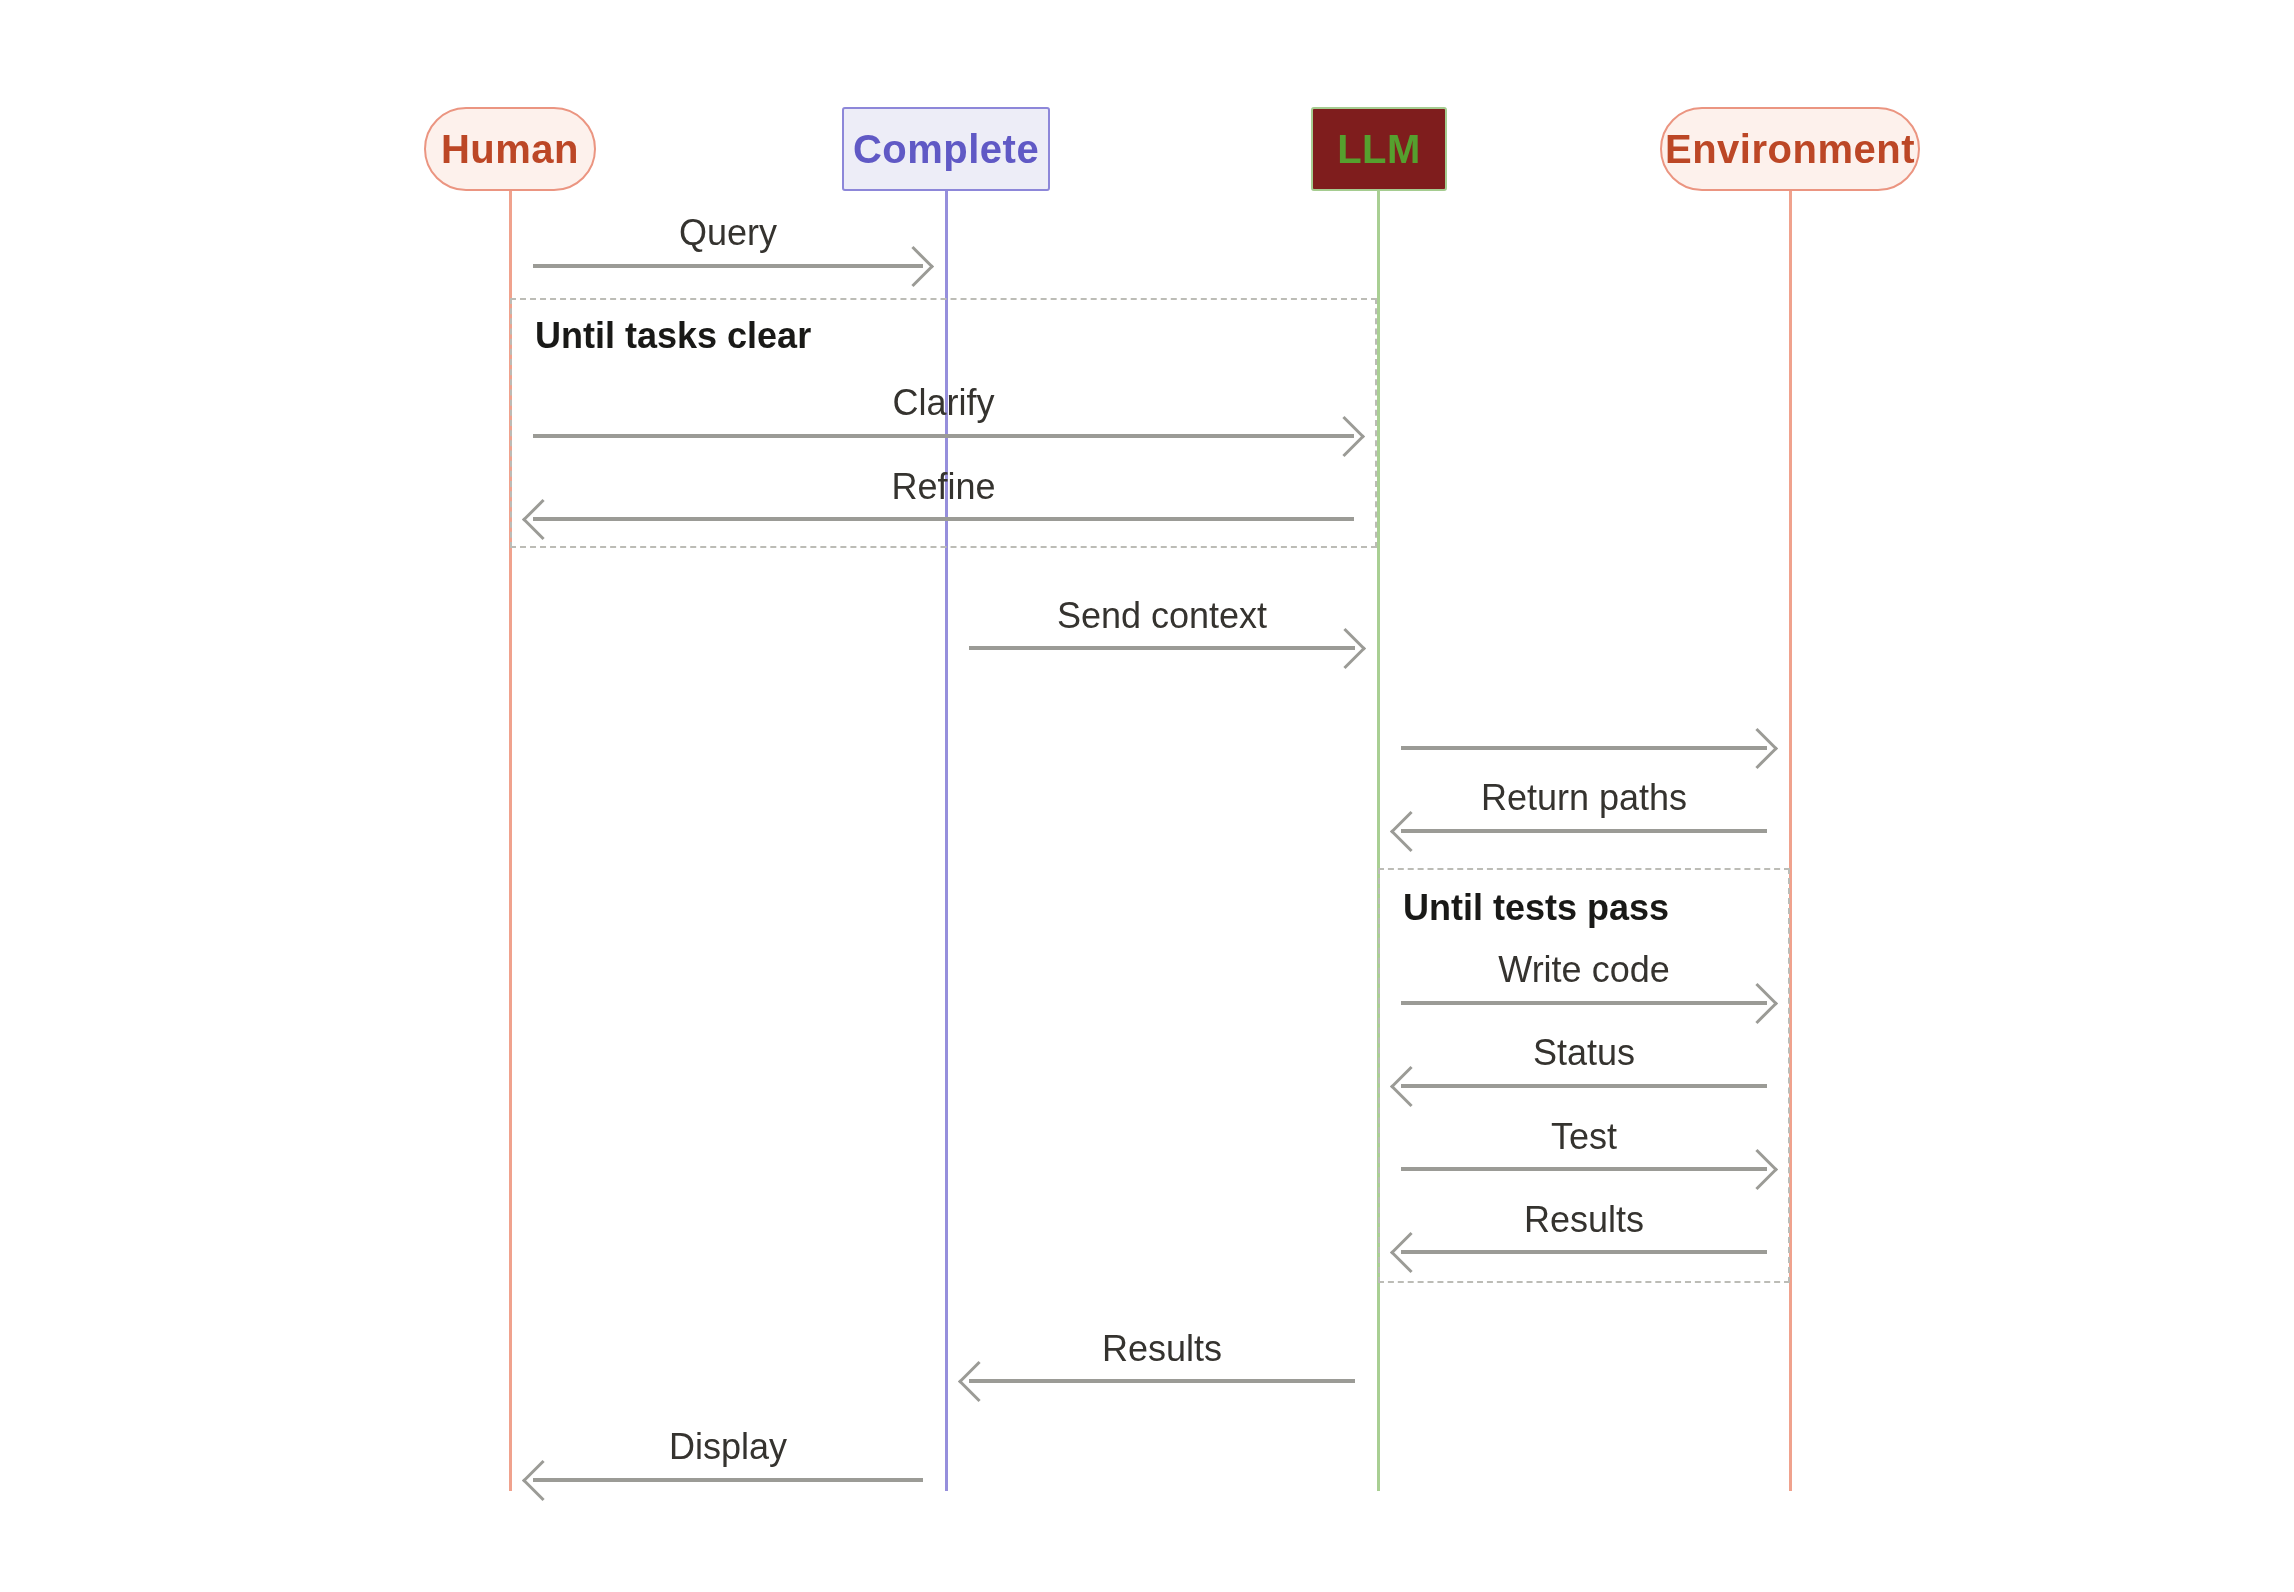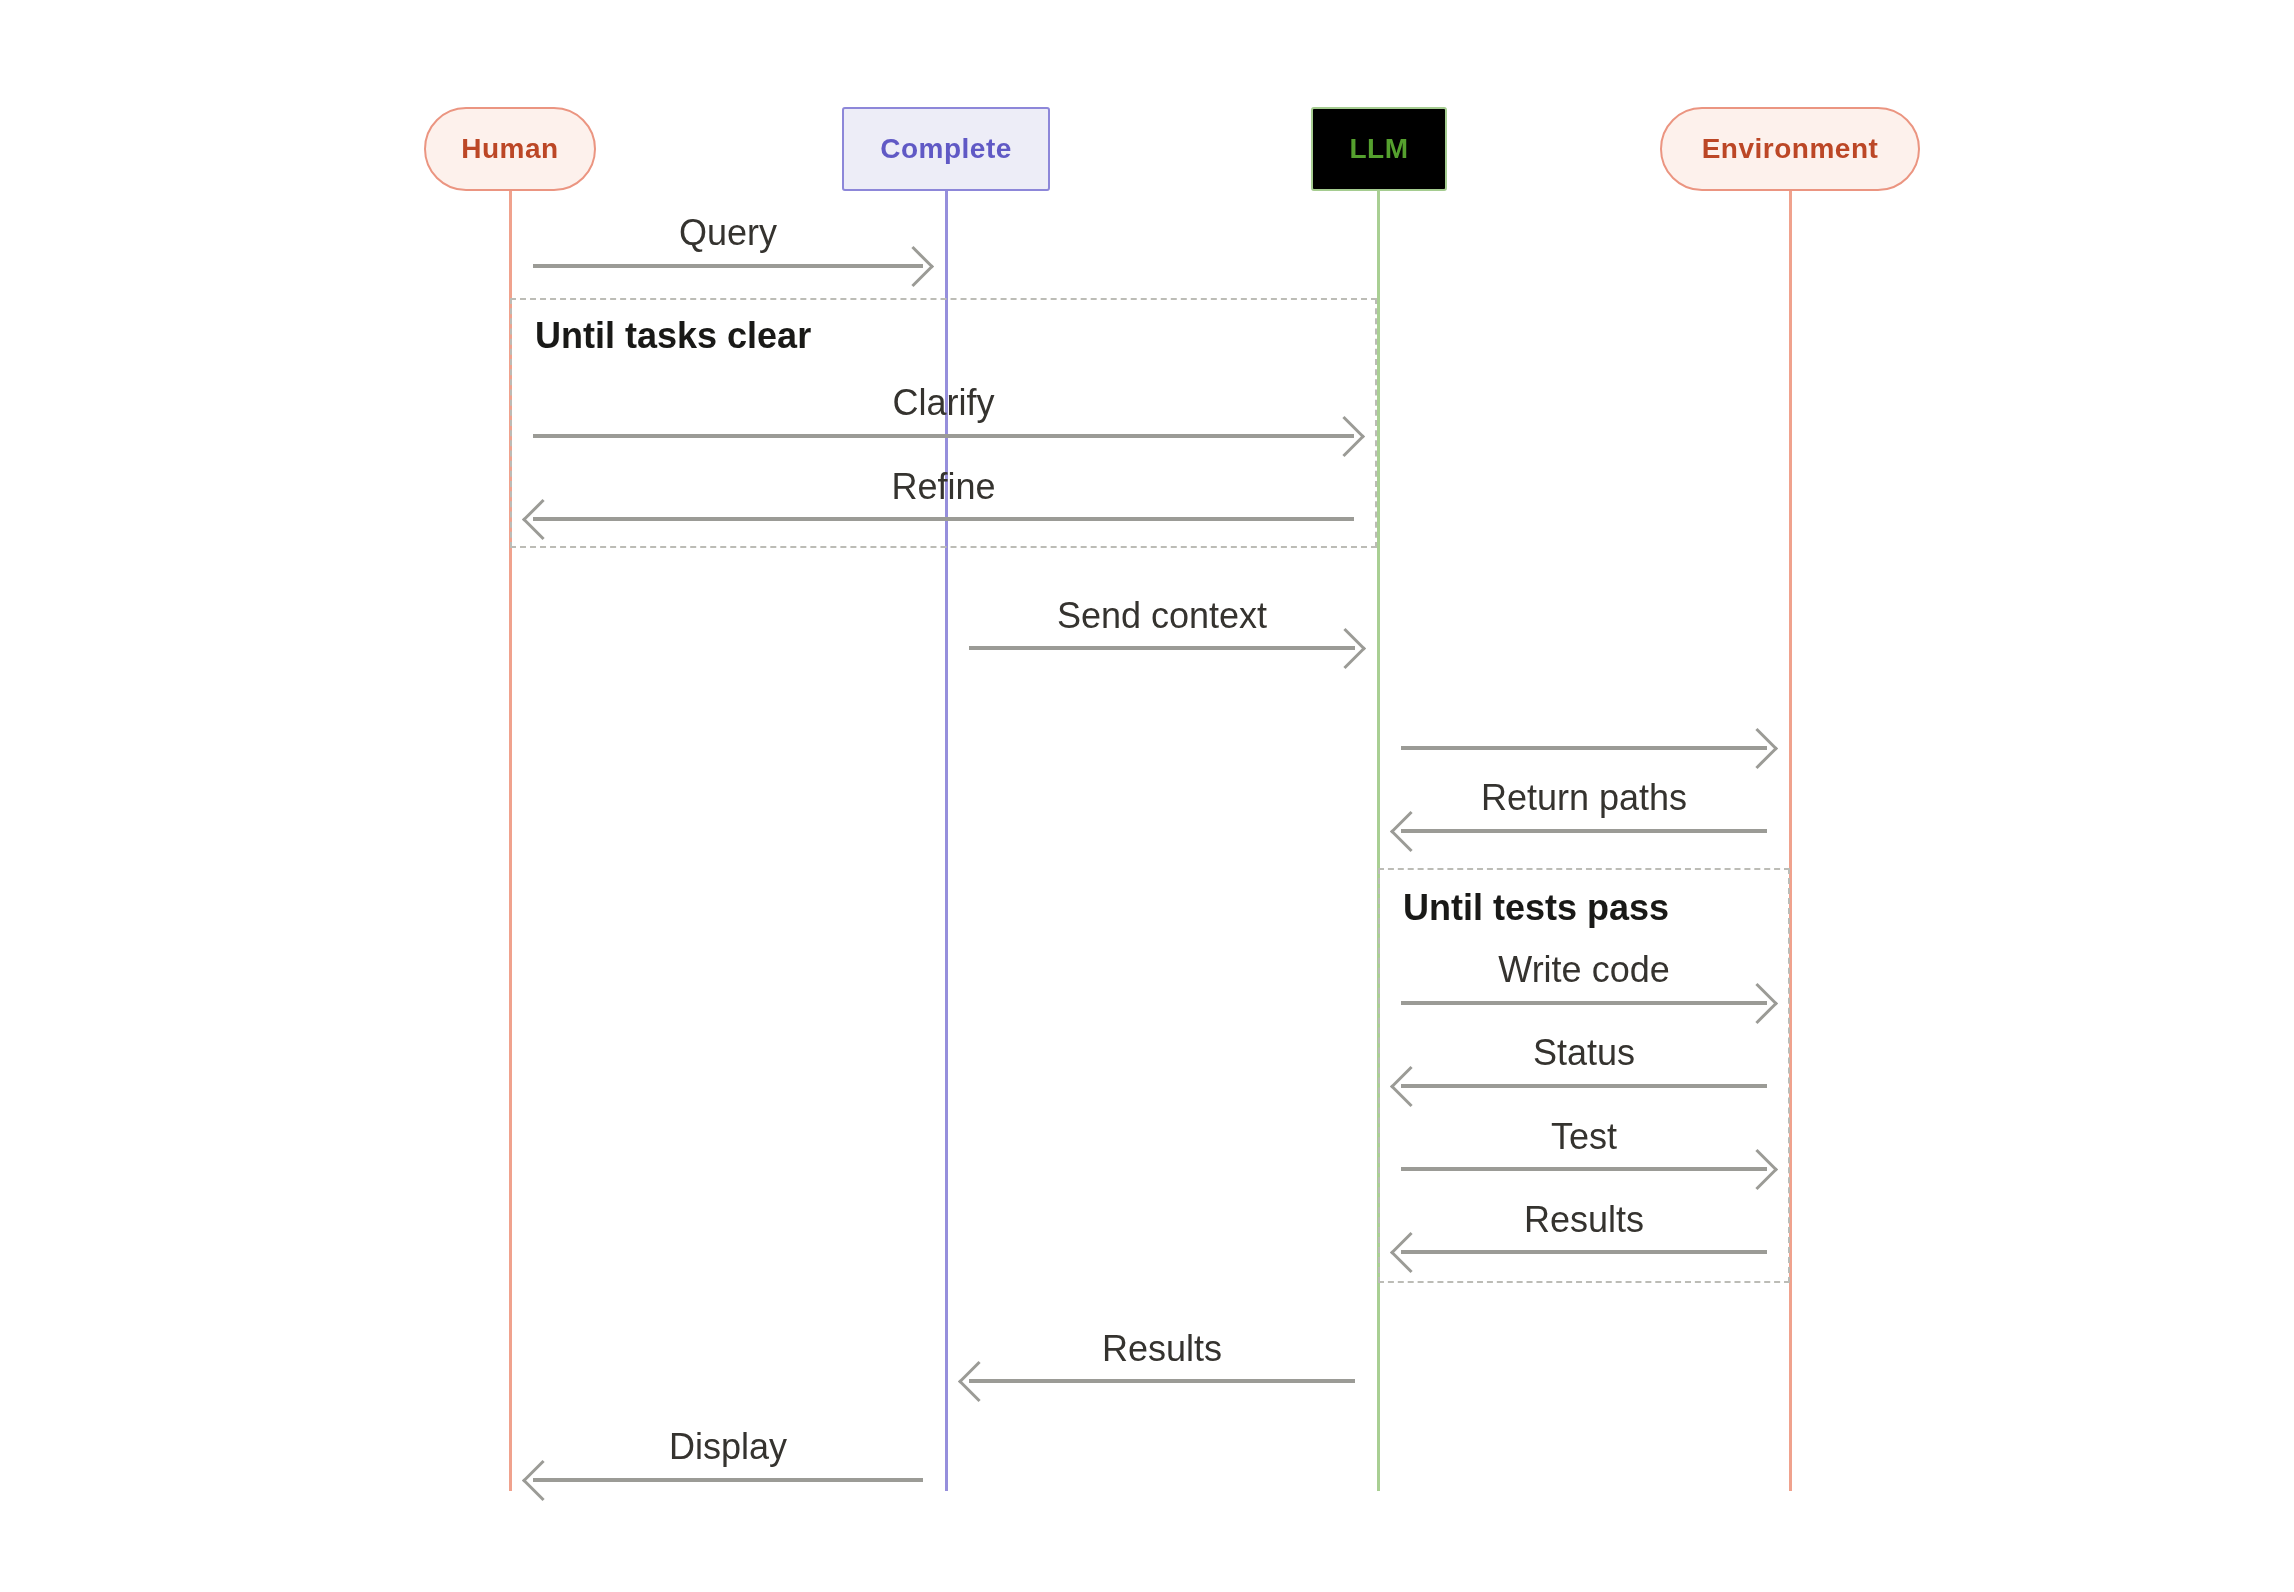--- a/index.html
+++ b/index.html
@@ -16,25 +16,25 @@
   .lifeline { position:absolute; width:2.9px; top:191px; height:1300px; }
   .lifeline.salmon { background:#f0a28d; }
   .lifeline.purple { background:#968fdc; }
   .lifeline.green  { background:#a9cf93; }
 
   
   .actor {
     position:absolute; top:107px; height:84px;
     display:flex; align-items:center; justify-content:center;
     box-sizing:border-box;
-    font-weight:bold; font-size:28px; letter-spacing:0.5px;
+    font-weight:bold; font-size:40px; letter-spacing:0.5px;
   }
   .actor.pill { border-radius:42px; background:#fdf1ec; border:2.9px solid #eb9581; color:#bc4726; }
   .actor.rect-purple { border-radius:2.9px; background:#ededf7; border:2.9px solid #8d87d9; color:#6059c5; }
-  .actor.rect-green  { border-radius:2.9px; background:#000000; border:2.9px solid #a5cc90; color:#55a02e; }
+  .actor.rect-green  { border-radius:2.9px; background:#7f1d1d; border:2.9px solid #a5cc90; color:#55a02e; }
 
   
   .loop-box {
     position:absolute;
     border:2.9px dashed #bcbcb6;
     box-sizing:border-box;
   }
   .loop-title {
     position:absolute;
     font-weight:bold; font-size:36px; color:#191917;

